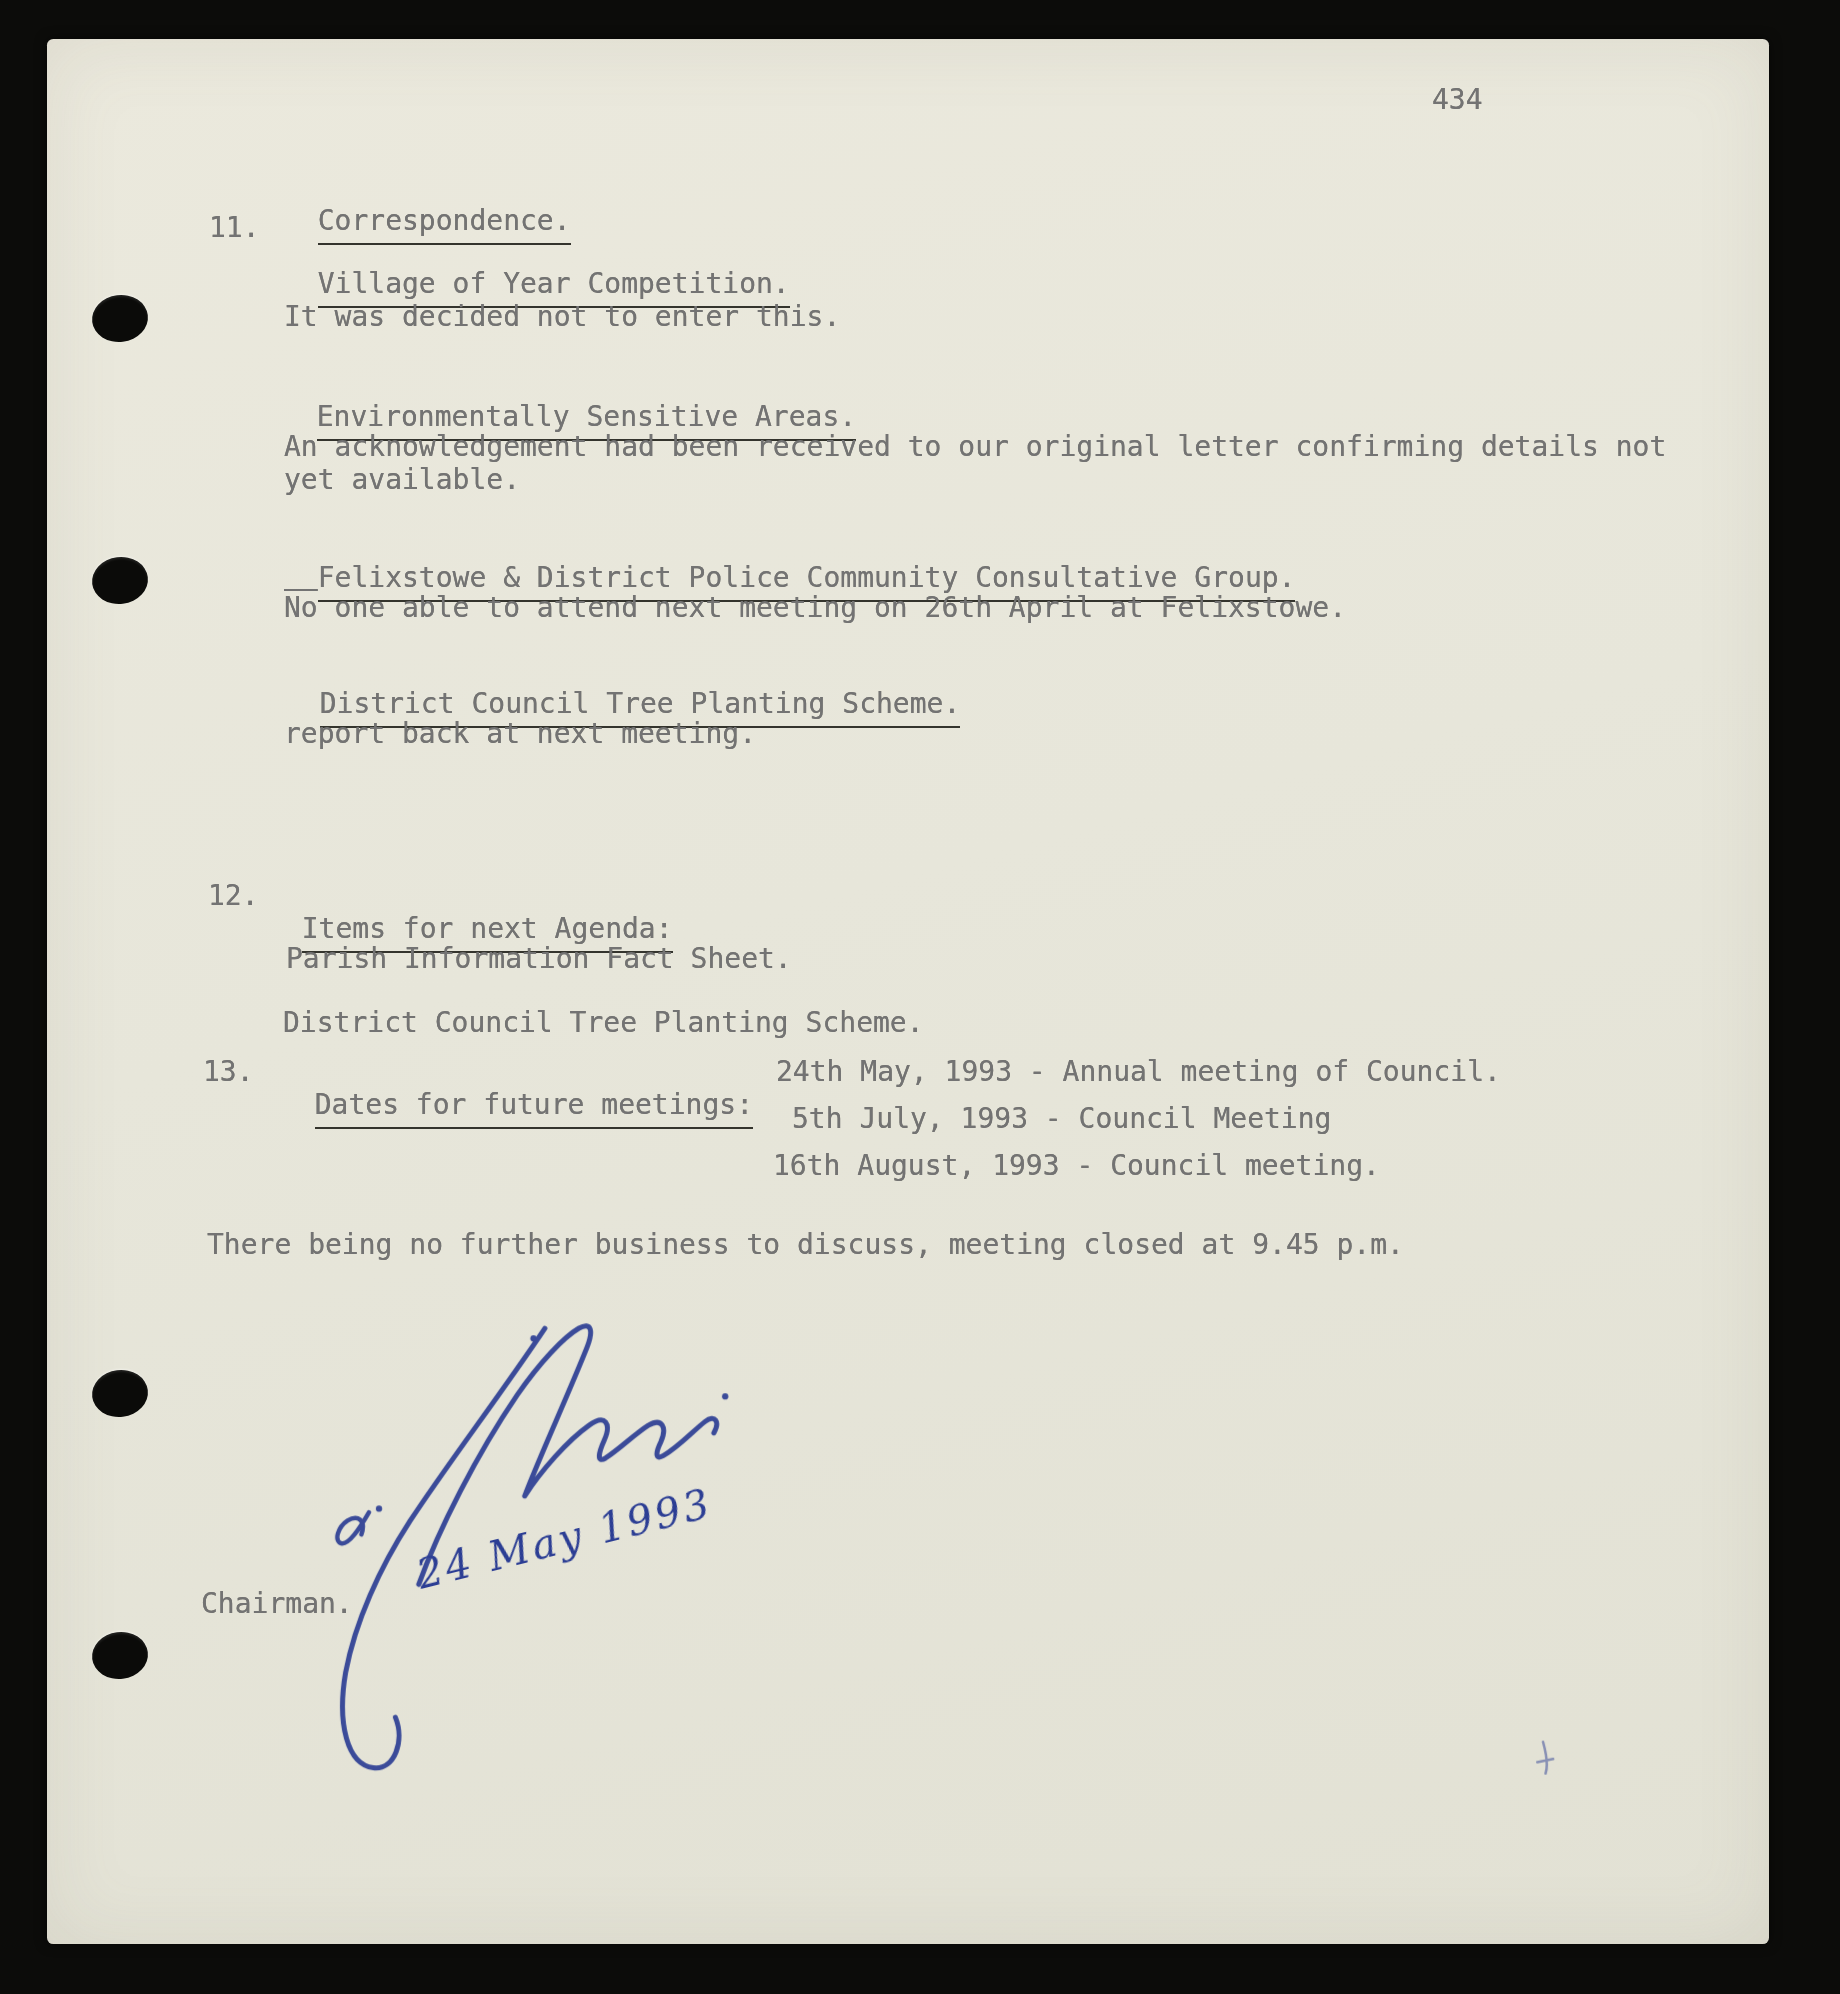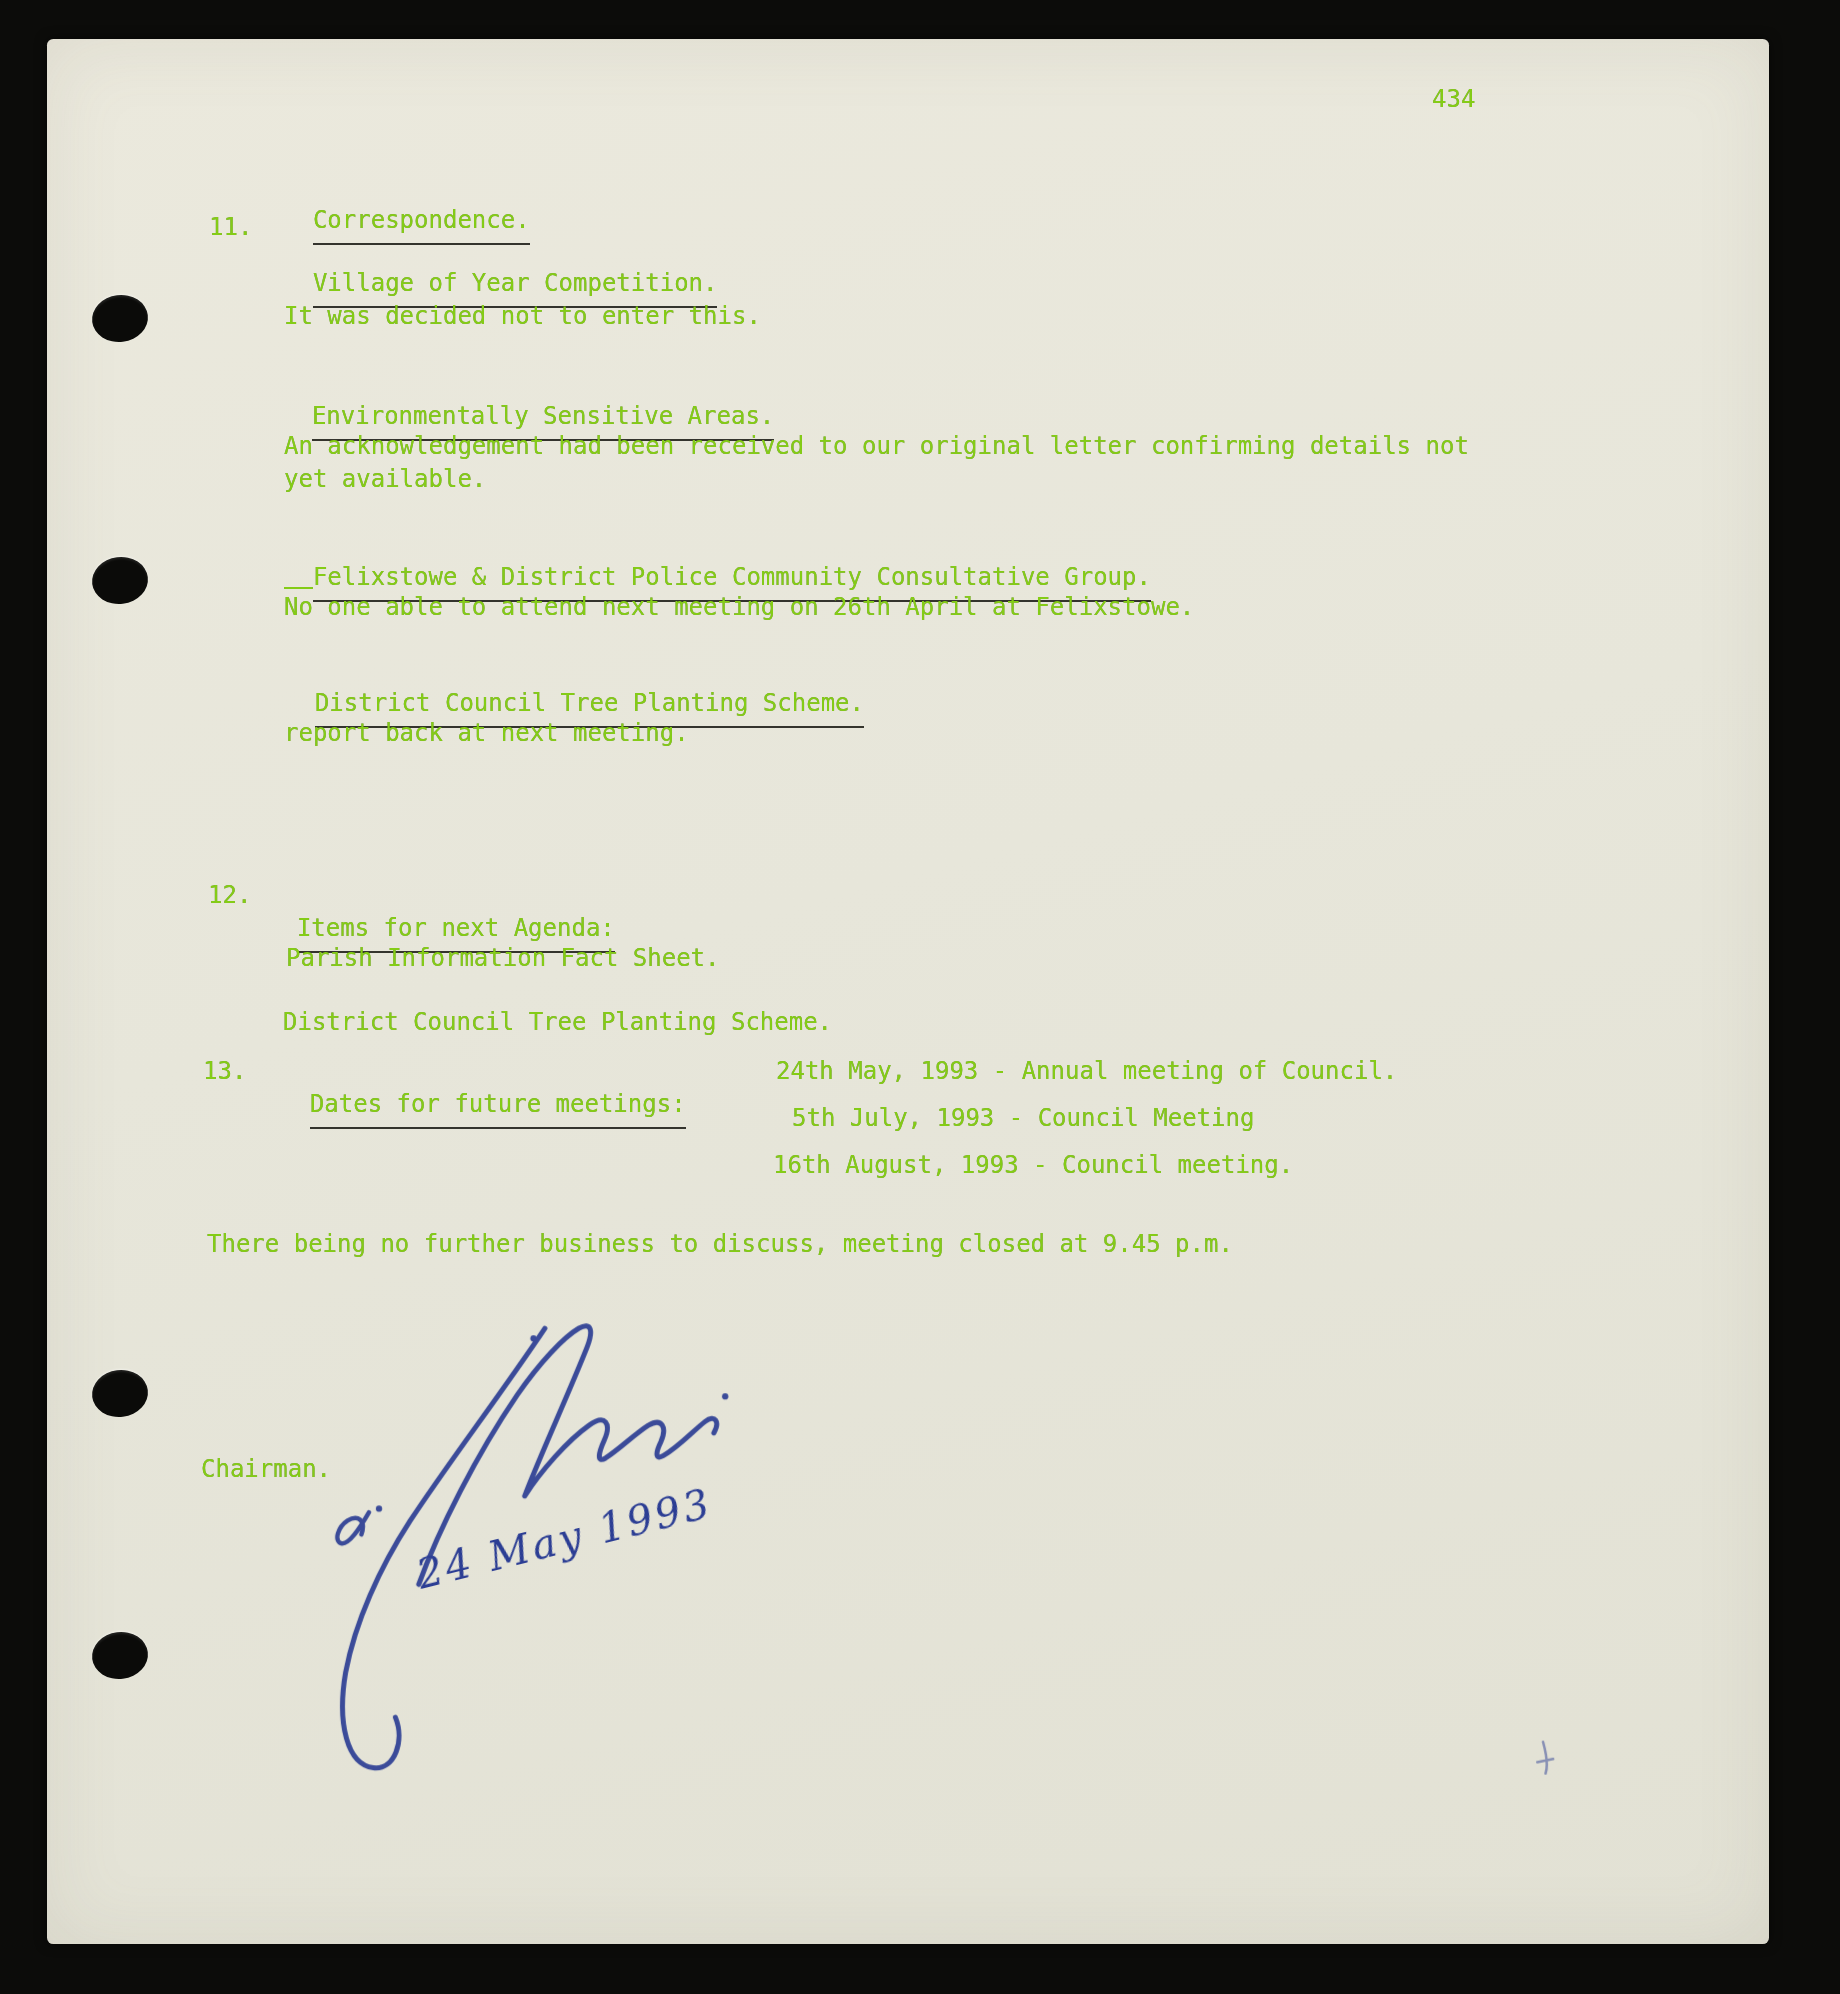--- a/index.html
+++ b/index.html
@@ -22,23 +22,23 @@
     position:absolute;
     width:56px;height:47px;
     background:#0b0b09;
     border-radius:50%;
     transform:rotate(-7deg);
     box-shadow:inset 0 1.9px 2.5px rgba(255,255,255,.10), 0 -1.3px 1.9px rgba(255,255,255,.35);
   }
   .typed{
     position:absolute;
     font-family:"DejaVu Sans Mono", monospace;
-    font-size:24px;
+    font-size:28px;
     line-height:33px;
-    color:#84cc16;
+    color:#737373;
     text-shadow:0 0 0.6px rgba(42,42,36,.55);
     white-space:pre;
   }
   .typed .ln{display:block;}
   .u{
     display:inline-block;
     padding-bottom:6px;
     border-bottom:2.5px solid #34342d;
   }
   .sig-layer{
@@ -93,21 +93,21 @@
 
 <div class="typed" style="left:203px;top:1055px;">13.</div>
 <div class="typed" style="left:281px;top:1055px;">
   <span class="u">Dates for future meetings:</span></div>
 <div class="typed" style="left:776px;top:1055px;">24th May, 1993 - Annual meeting of Council.</div>
 <div class="typed" style="left:792px;top:1102px;">5th July, 1993 - Council Meeting</div>
 <div class="typed" style="left:773px;top:1149px;">16th August, 1993 - Council meeting.</div>
 
 <div class="typed" style="left:207px;top:1228px;">There being no further business to discuss, meeting closed at 9.45 p.m.</div>
 
-<div class="typed" style="left:201px;top:1453px;">Chairman.</div>
+<div class="typed" style="left:201px;top:1587px;">Chairman.</div>
 
 <svg class="sig-layer" viewBox="0 0 2918 3163">
   <g fill="none" stroke="#2c3e94" stroke-linecap="round" stroke-linejoin="round" opacity="0.92">
 
     <path stroke-width="8" d="
       M 864 2106
       C 796 2208, 706 2326, 650 2412
       C 602 2486, 563 2572, 548 2652
       C 534 2734, 551 2798, 592 2803
       C 626 2807, 642 2760, 627 2723"></path>

